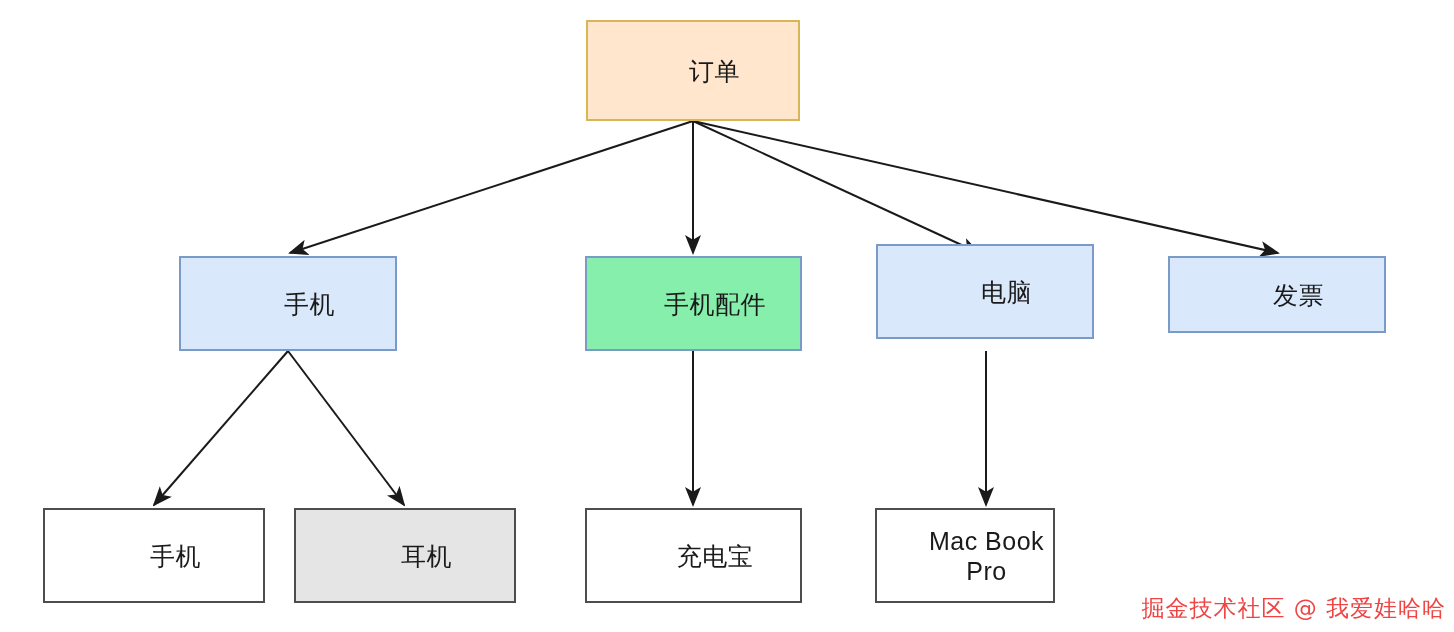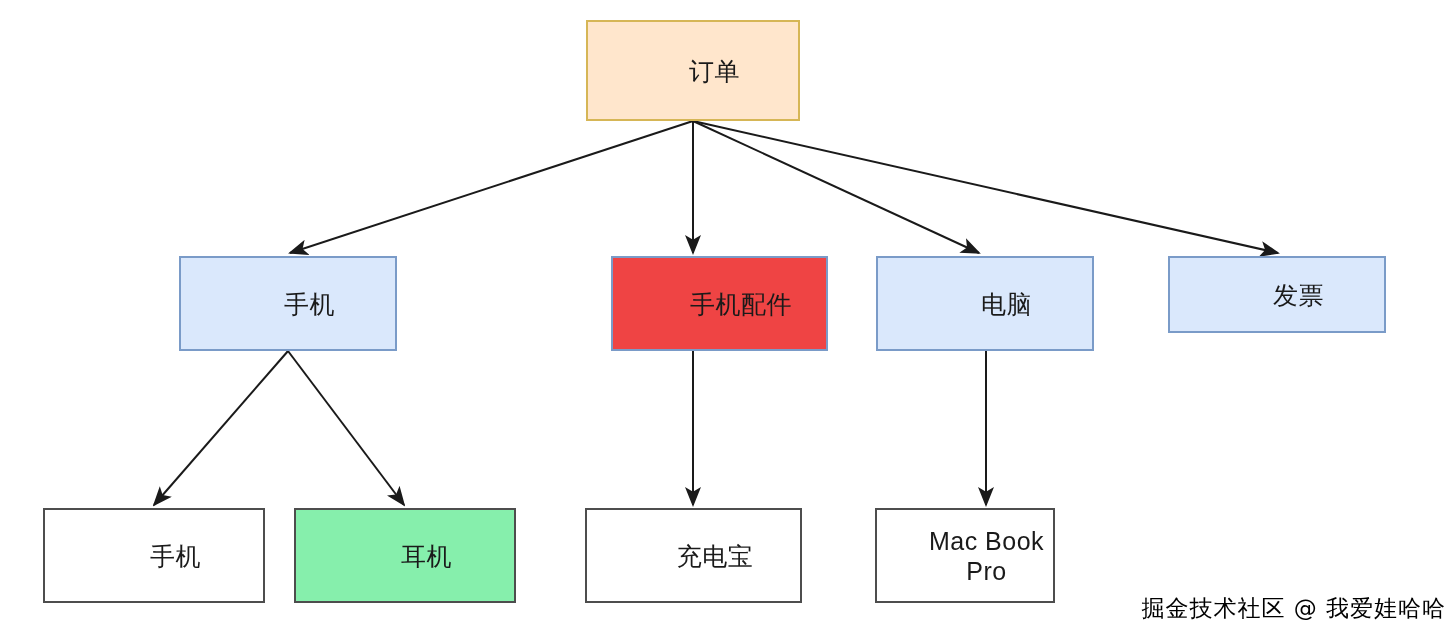--- a/index.html
+++ b/index.html
@@ -52,21 +52,21 @@
     background: #ffffff;
     border: 2px solid #4d4d4d;
     color: #1a1a1a;
     font-size: 25px;
   }
   .watermark {
     position: absolute;
     right: 8px;
     bottom: 8px;
     font-size: 23px;
-    color: #000000;
+    color: #ef4444;
     white-space: nowrap;
     letter-spacing: 1px;
     font-family: "DejaVu Sans", "Liberation Sans", sans-serif;
   }
 </style>
 </head>
 <body>
 
 <div id="canvas">
 
@@ -88,33 +88,33 @@
       </g>
   </svg>
 
   <div id="node-layer">
       <div class="node node-root" style="left: 586px; top: 20px; width: 214px; height: 101px; background: rgb(255, 230, 204); border-color: rgb(214, 182, 86);">
         <span>订单</span>
       </div>
       <div class="node node-branch" style="left: 179px; top: 256px; width: 218px; height: 95px; background: rgb(218, 232, 252); border-color: rgb(122, 155, 200);">
         <span>手机</span>
       </div>
-      <div class="node node-branch" style="left: 585px; top: 256px; width: 217px; height: 95px; background: #ef4444; border-color: rgb(122, 155, 200); margin-left: 26px;">
+      <div class="node node-branch" style="left: 585px; top: 256px; width: 217px; height: 95px; background: #86efac; border-color: rgb(122, 155, 200);">
         <span>手机配件</span>
       </div>
-      <div class="node node-branch" style="left: 876px; top: 256px; width: 218px; height: 95px; background: rgb(218, 232, 252); border-color: rgb(122, 155, 200);">
+      <div class="node node-branch" style="left: 876px; top: 244px; width: 218px; height: 95px; background: rgb(218, 232, 252); border-color: rgb(122, 155, 200);">
         <span>电脑</span>
       </div>
       <div class="node node-branch" style="left: 1168px; top: 256px; width: 218px; height: 77px; background: rgb(218, 232, 252); border-color: rgb(122, 155, 200);">
         <span>发票</span>
       </div>
       <div class="node node-leaf" style="left: 43px; top: 508px; width: 222px; height: 95px; background: rgb(255, 255, 255); border-color: rgb(77, 77, 77);">
         <span>手机</span>
       </div>
-      <div class="node node-leaf" style="left: 294px; top: 508px; width: 222px; height: 95px; background: #86efac; border-color: rgb(77, 77, 77);">
+      <div class="node node-leaf" style="left: 294px; top: 508px; width: 222px; height: 95px; background: #e5e5e5; border-color: rgb(77, 77, 77);">
         <span>耳机</span>
       </div>
       <div class="node node-leaf" style="left: 585px; top: 508px; width: 217px; height: 95px; background: rgb(255, 255, 255); border-color: rgb(77, 77, 77);">
         <span>充电宝</span>
       </div>
       <div class="node node-leaf" style="left: 875px; top: 508px; width: 180px; height: 95px; background: rgb(255, 255, 255); border-color: rgb(77, 77, 77);">
         <span>Mac Book Pro</span>
       </div>
     </div>
 

